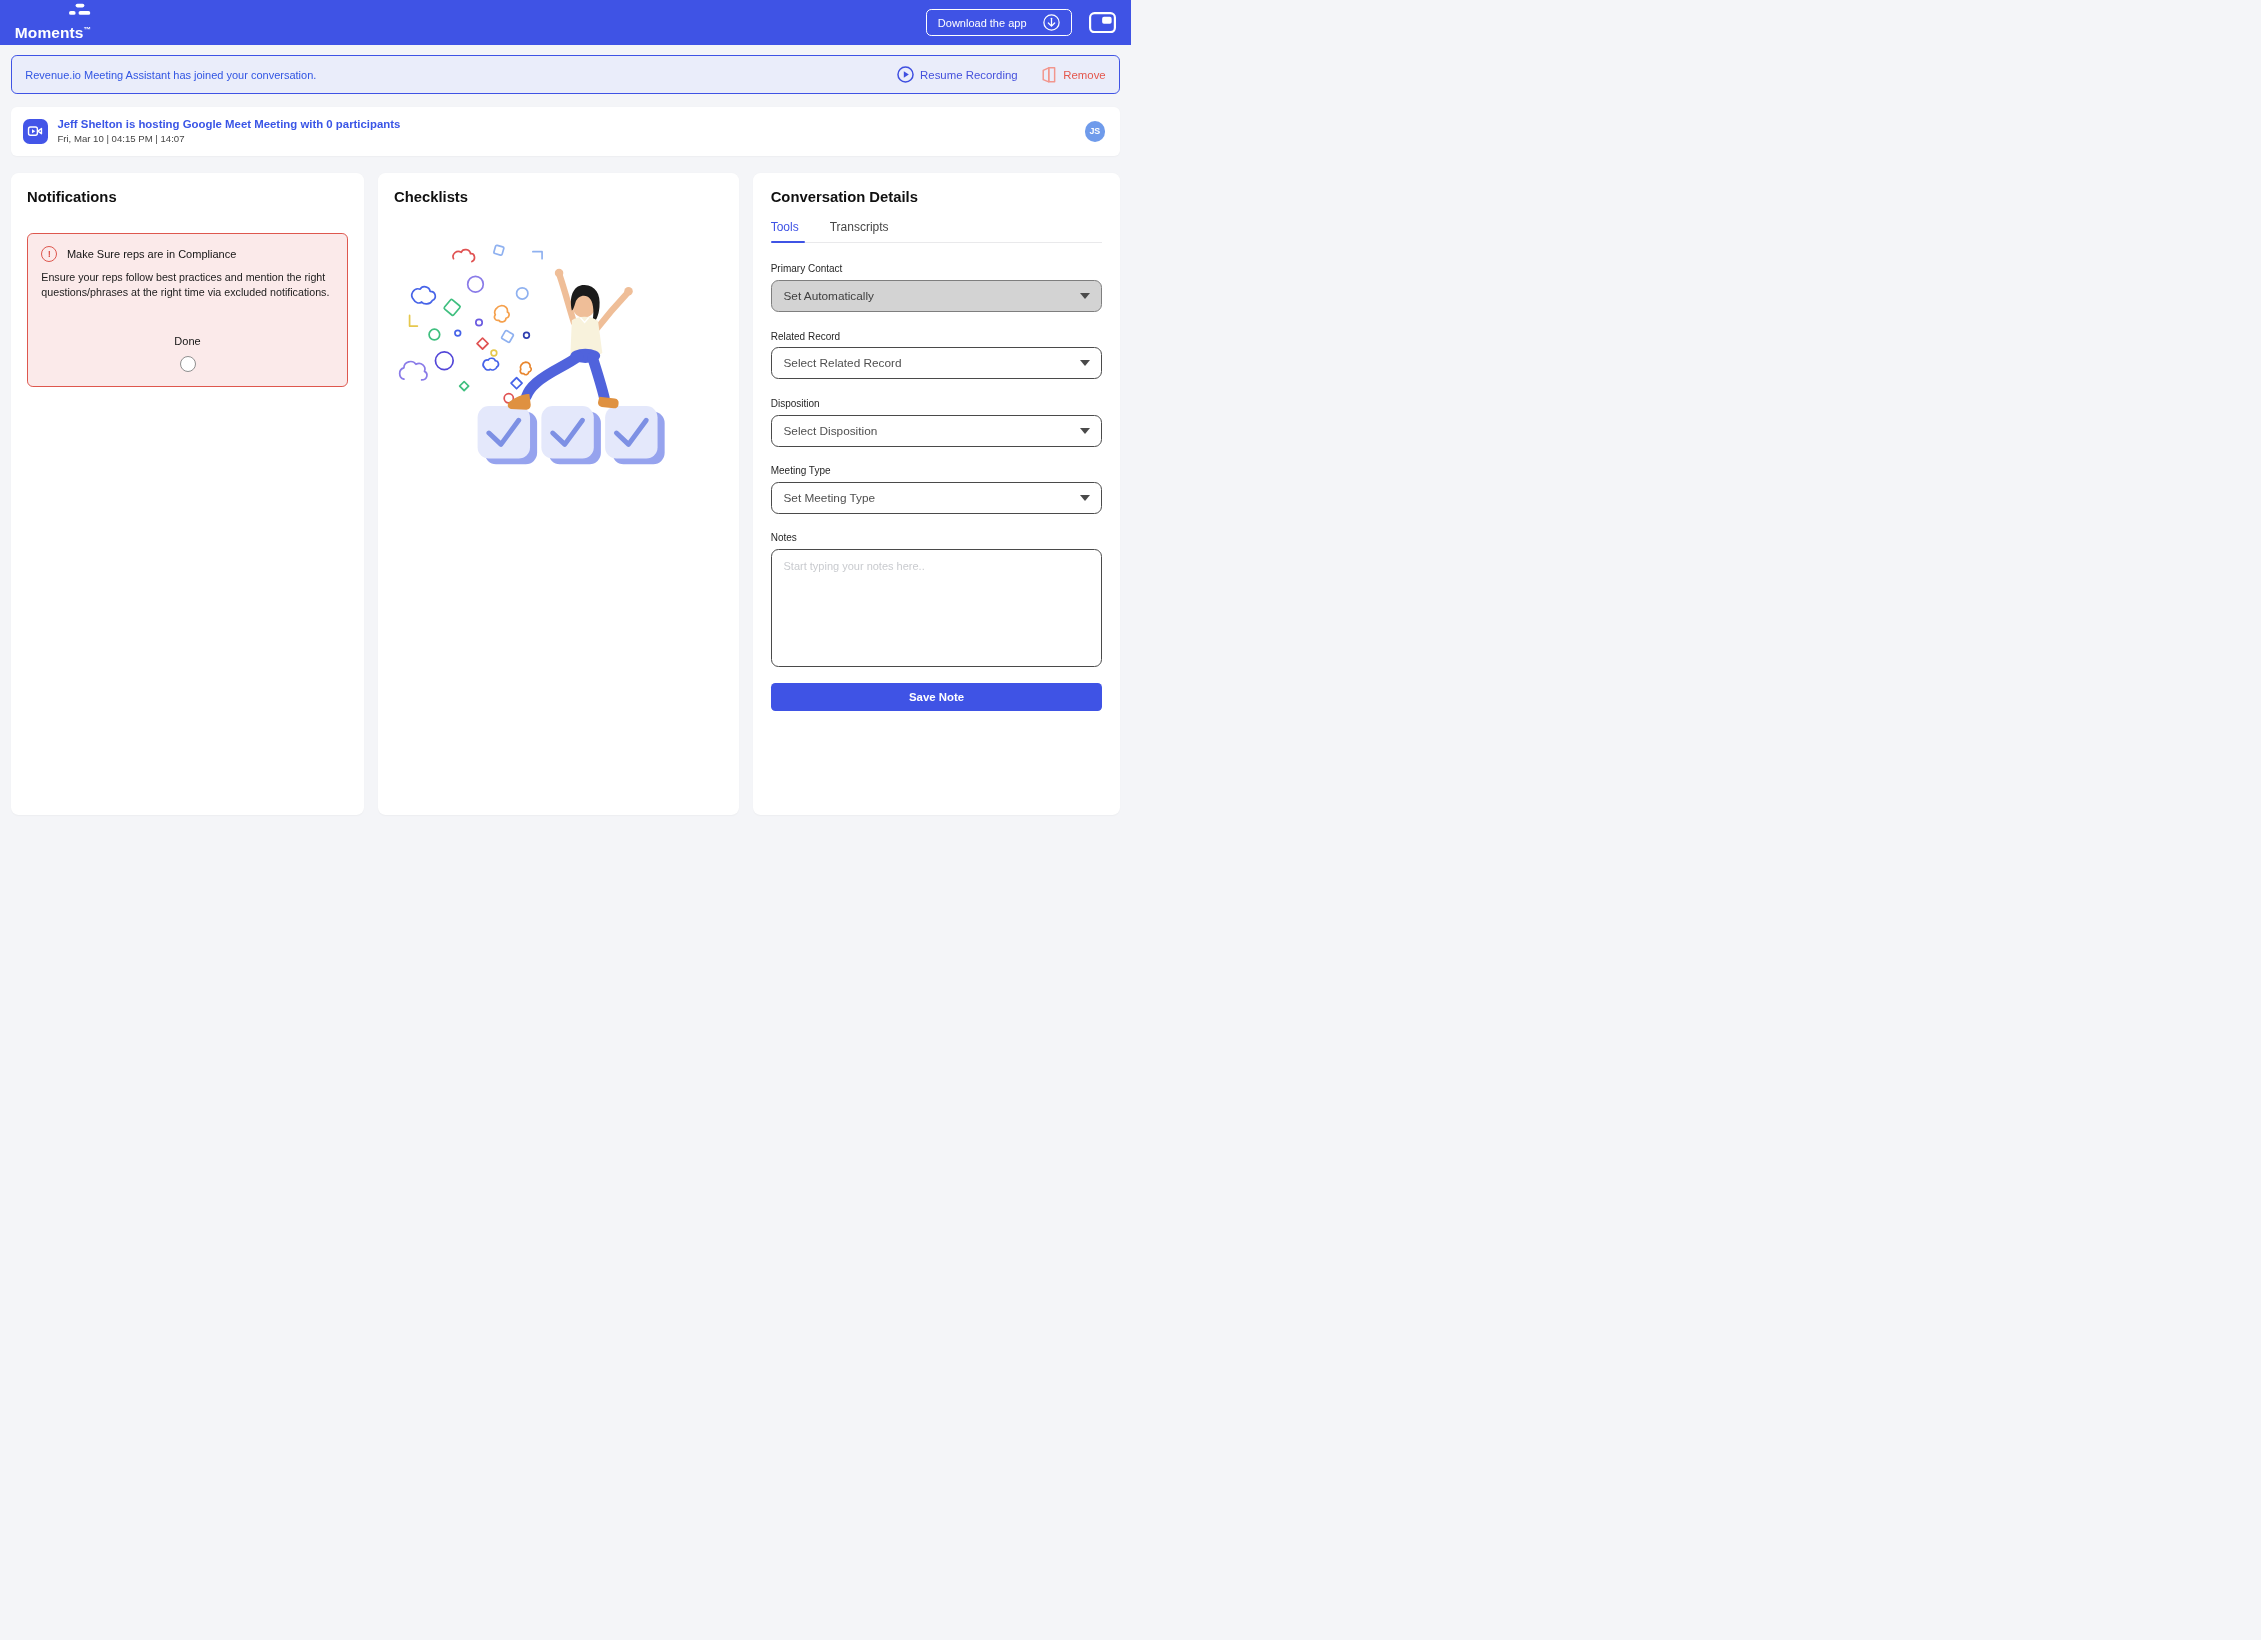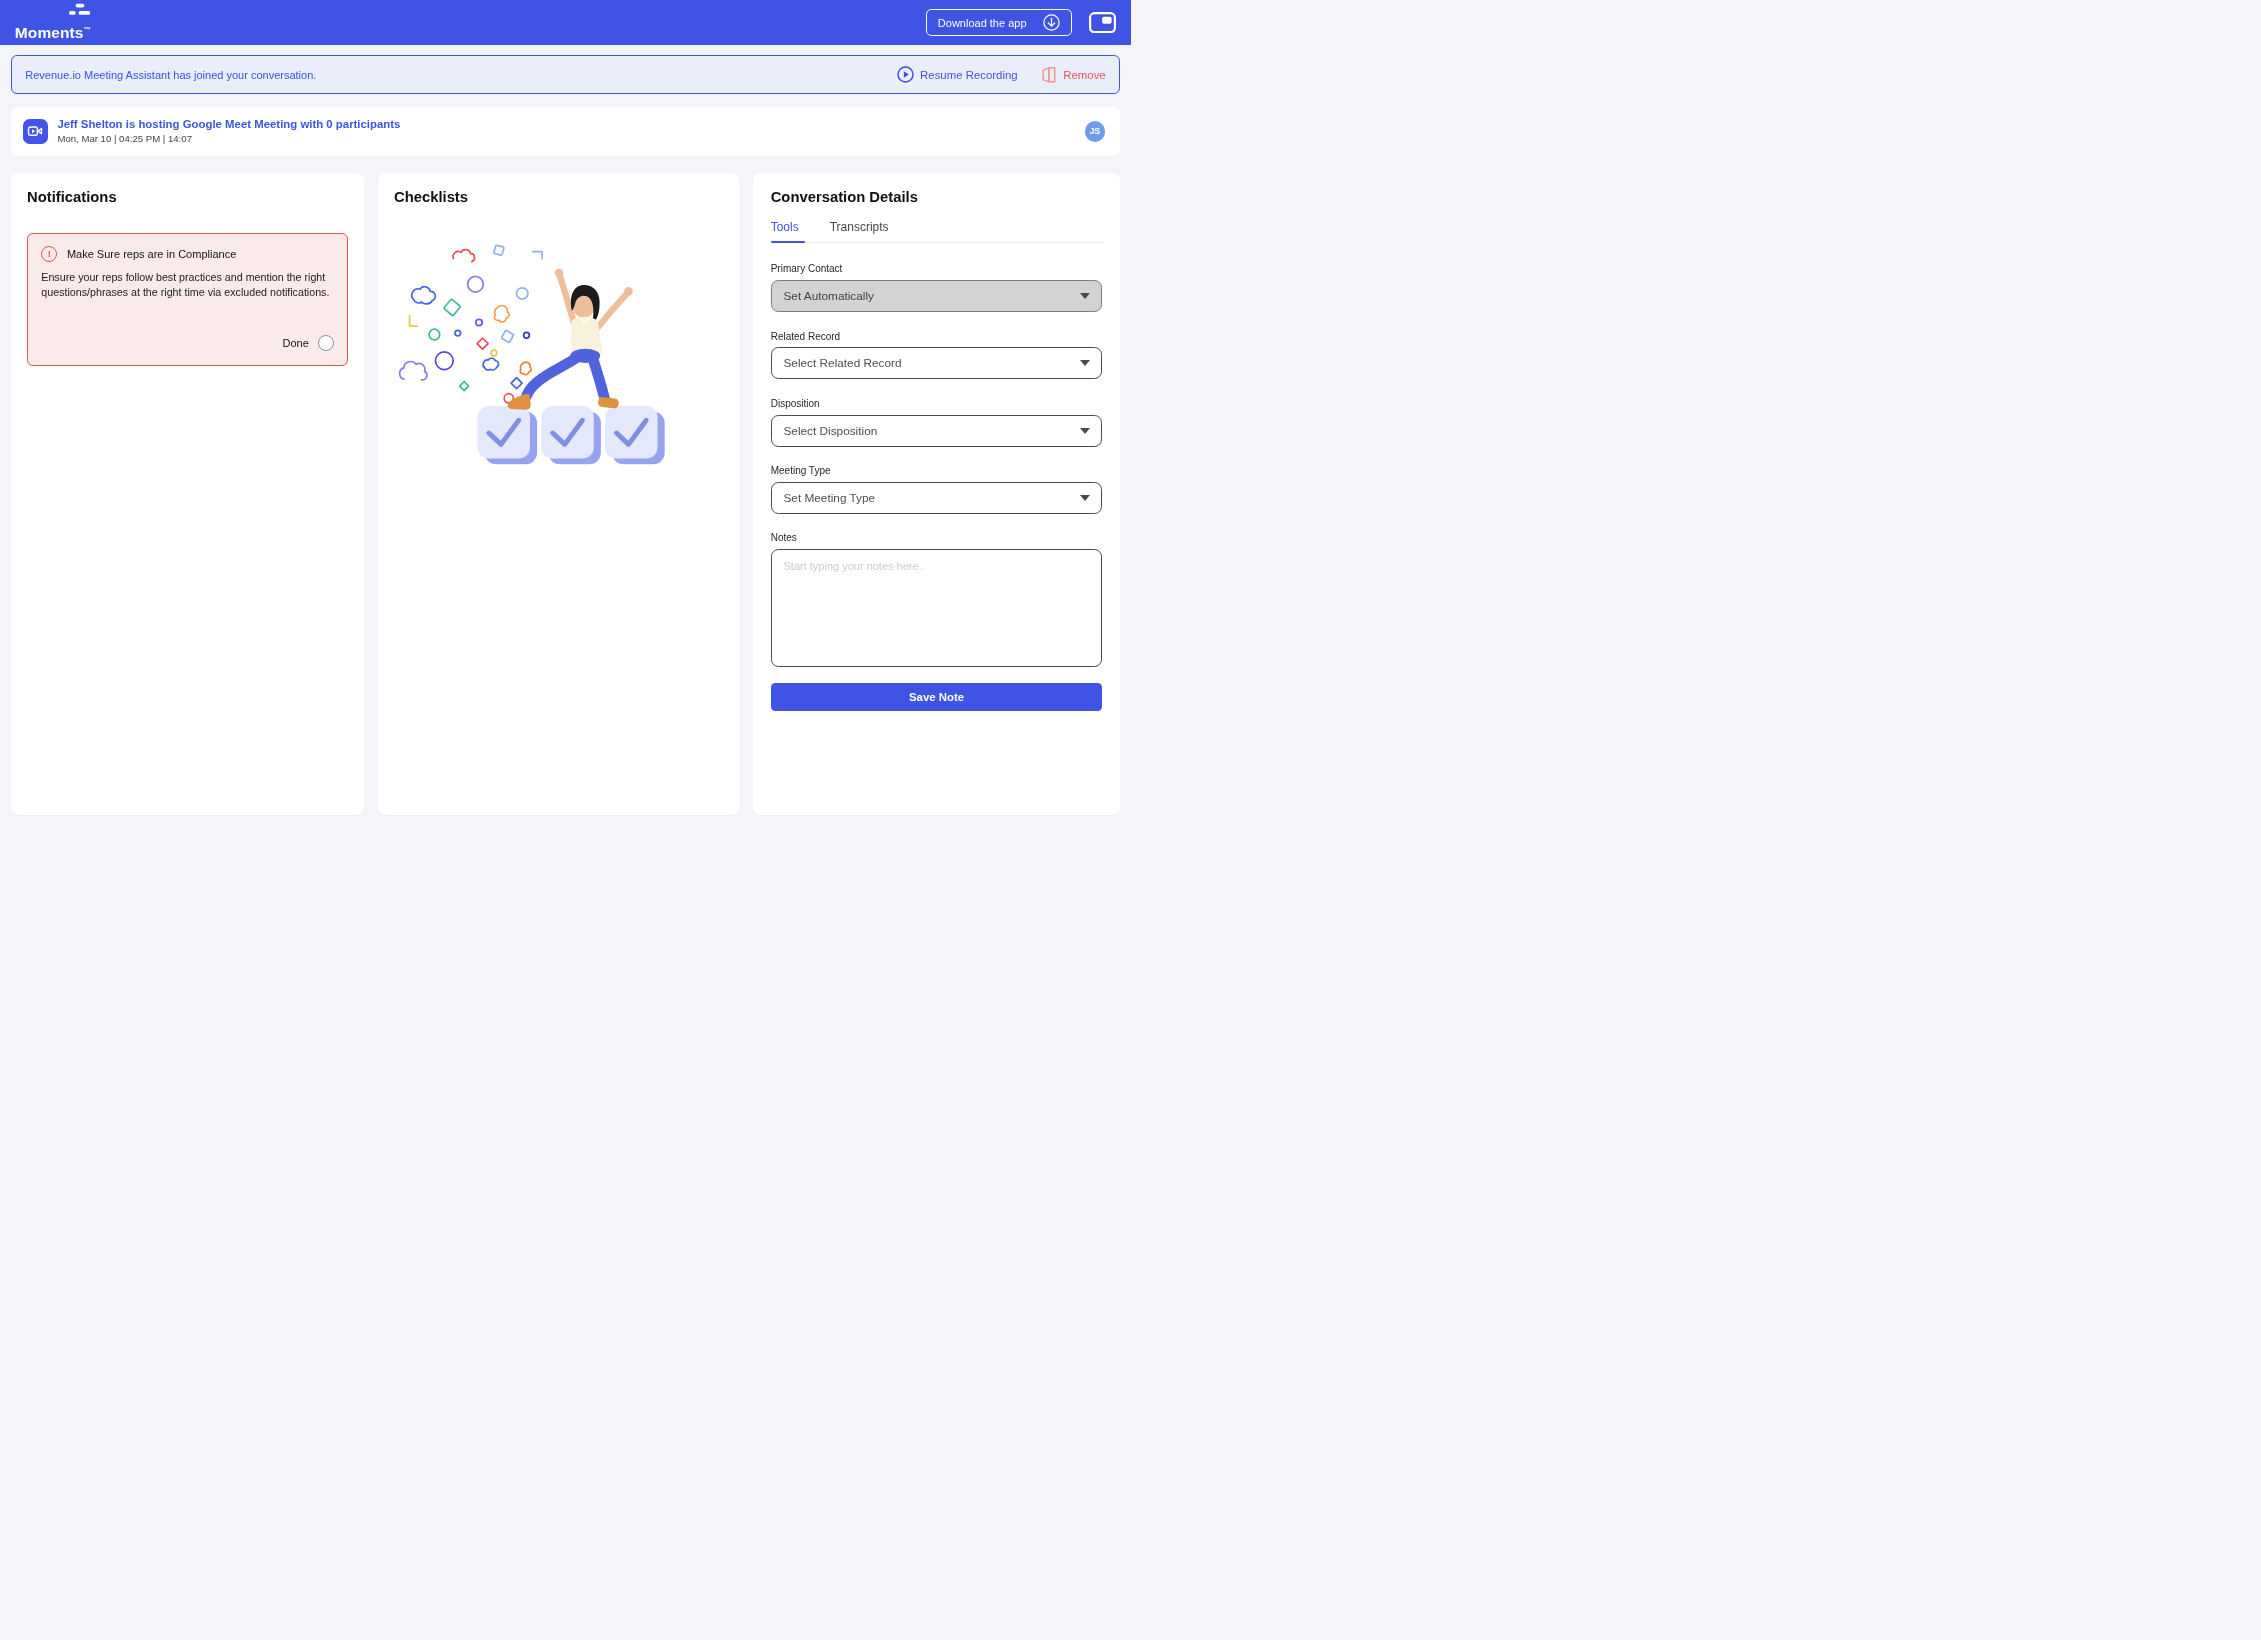--- a/index.html
+++ b/index.html
@@ -80,21 +80,21 @@
   }
   .alert-head { display:flex; align-items:center; gap:9.6px; }
   .alert-icon {
     width:16px; height:16px; border-radius:50%;
     border:1.5px solid #DE574E; color:#DE574E;
     font-size:9.6px; font-weight:700;
     display:flex; align-items:center; justify-content:center; flex:0 0 auto;
   }
   .alert-title { font-size:11px; font-weight:400; color:#141414; }
   .alert-body { margin-top:8px; font-size:10.7px; line-height:1.45; color:#1C1C1C; }
-  .done-row { margin-top:34px; display:flex; justify-content:flex-end; align-items:center; gap:8.9px; }
+  .done-row { margin-top:34px; display:flex; justify-content:center; align-items:center; gap:8.9px;flex-direction:column; }
   .done-label { font-size:11px; color:#141414; }
   .done-circle { width:16px; height:16px; border-radius:50%; border:1.1px solid #8F8F8F; background:#fff; }
 
   
   .illustration { display:block; margin:19px auto 0; }
 
   
   .details-card { padding:16px 17.7px; }
   .tabs { margin-top:14.8px; display:flex; gap:31px; border-bottom:1.5px solid #E9E9EB; }
   .tab { font-size:12px; color:#474747; padding-bottom:8px; position:relative; }
@@ -184,21 +184,21 @@
 <div class="meeting-card">
   <div class="video-badge">
     <svg width="17.7" height="17.7" viewBox="0 0 28 28">
       <rect x="4" y="8" width="14" height="13" rx="3" fill="none" stroke="#fff" stroke-width="2.2"></rect>
       <path d="M9.5 11.3 V17.7 L14.8 14.5 Z" fill="#fff"></path>
       <path d="M19 14.5 L24.5 10.3 V18.7 Z" fill="none" stroke="#fff" stroke-width="2.2" stroke-linejoin="round"></path>
     </svg>
   </div>
   <div class="meeting-text">
     <div class="meeting-title">Jeff Shelton is hosting Google Meet Meeting with 0 participants</div>
-    <div class="meeting-subtitle">Mon, Mar 10 | 04:25 PM | 14:07</div>
+    <div class="meeting-subtitle">Fri, Mar 10 | 04:15 PM | 14:07</div>
   </div>
   <div class="avatar">JS</div>
 </div>
 
 <main class="columns">
 
   <section class="card">
     <h2>Notifications</h2>
     <div class="alert-box">
       <div class="alert-head">

